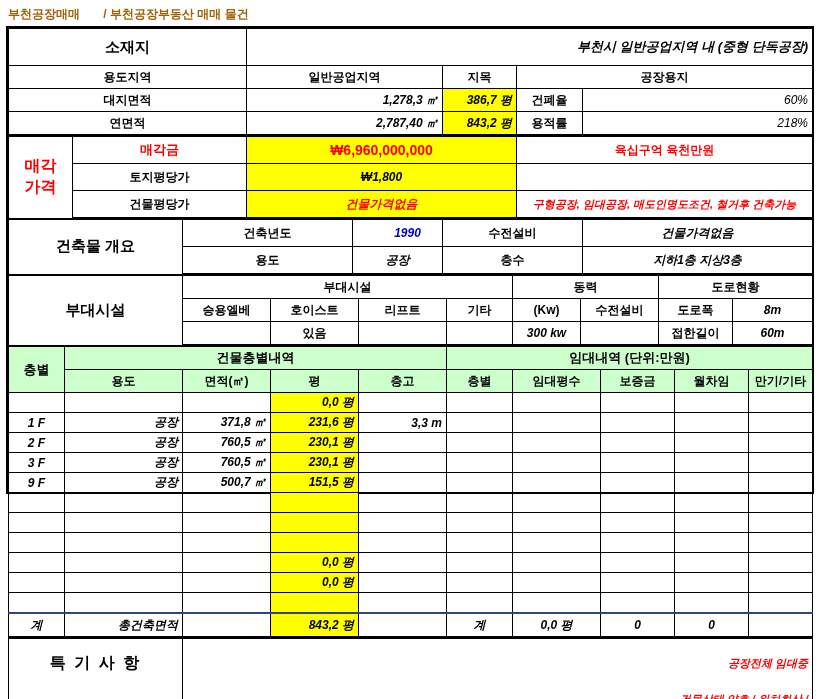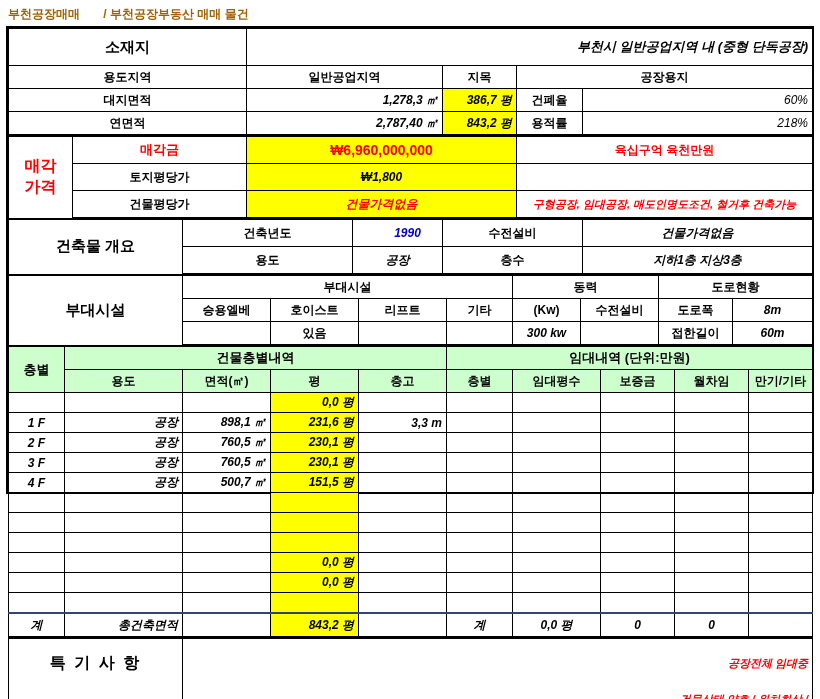--- a/index.html
+++ b/index.html
@@ -249,21 +249,21 @@
         <td class="c"></td>
         <td class="c"></td>
         <td class="c"></td>
         <td class="c"></td>
         <td class="c"></td>
       </tr>
 
       <tr>
         <td class="c b it">1 F</td>
         <td class="l b it">공장</td>
-        <td class="r b it">898,1 ㎡</td>
+        <td class="r b it">371,8 ㎡</td>
         <td class="r b it yel">231,6 평</td>
         <td class="r b it">3,3 m</td>
         <td class="c"></td>
         <td class="c"></td>
         <td class="c"></td>
         <td class="c"></td>
         <td class="c"></td>
       </tr>
 
       <tr>
@@ -286,21 +286,21 @@
         <td class="r b it yel">230,1 평</td>
         <td class="r b it"></td>
         <td class="c"></td>
         <td class="c"></td>
         <td class="c"></td>
         <td class="c"></td>
         <td class="c"></td>
       </tr>
 
       <tr>
-        <td class="c b it">4 F</td>
+        <td class="c b it">9 F</td>
         <td class="l b it">공장</td>
         <td class="r b it">500,7 ㎡</td>
         <td class="r b it yel">151,5 평</td>
         <td class="r b it"></td>
         <td class="c"></td>
         <td class="c"></td>
         <td class="c"></td>
         <td class="c"></td>
         <td class="c"></td>
       </tr>

